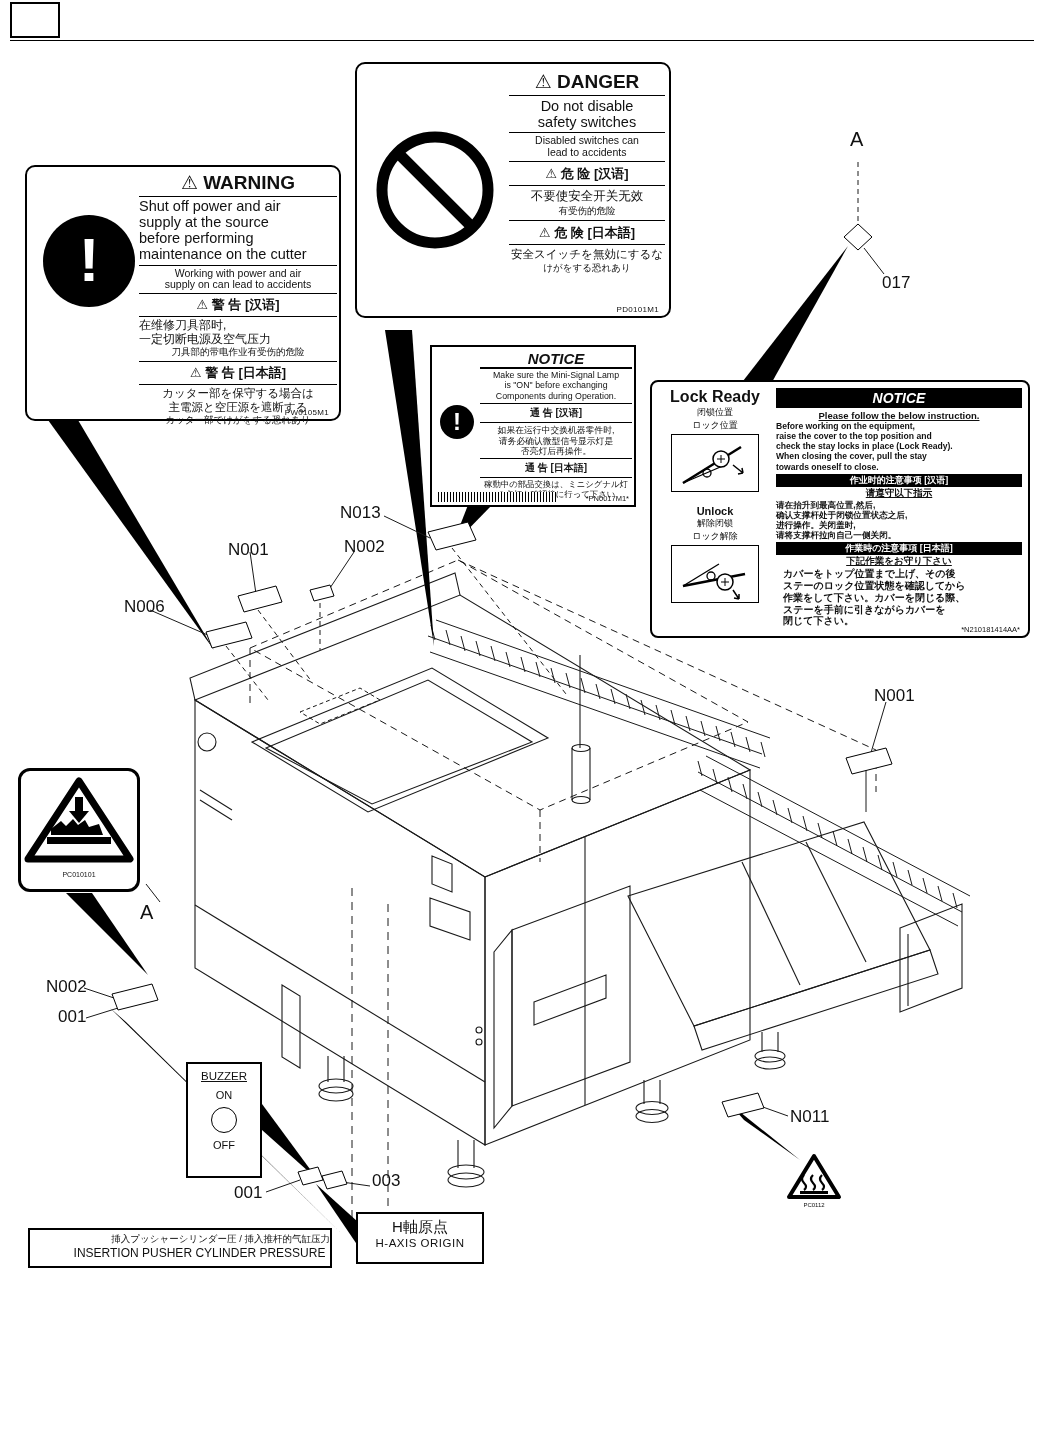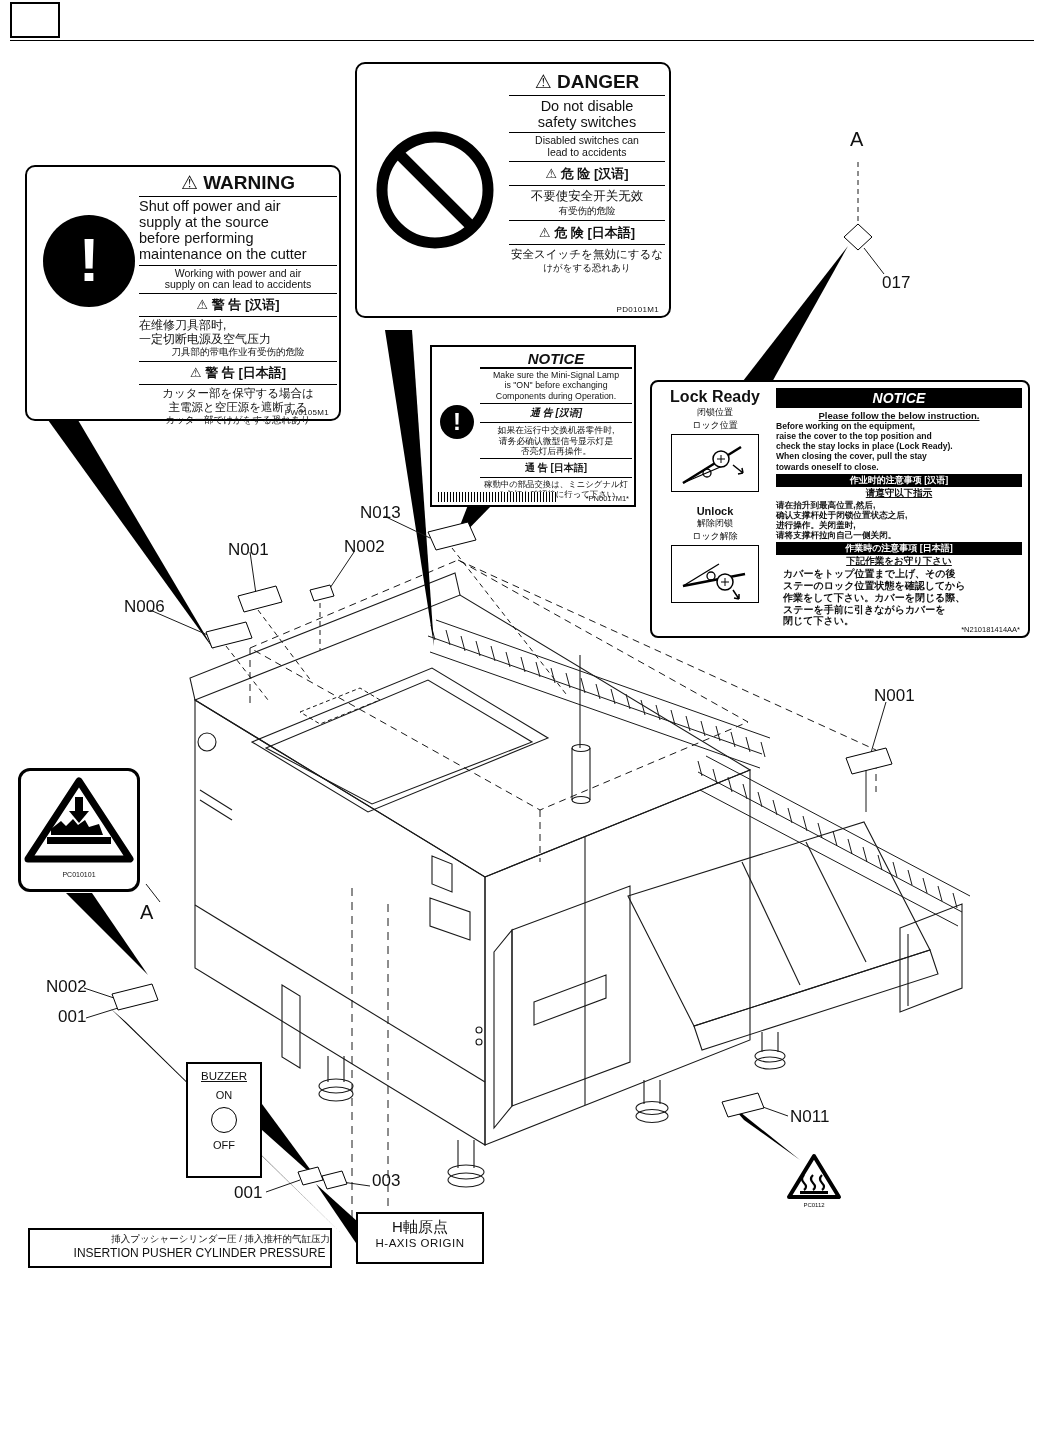--- a/index.html
+++ b/index.html
@@ -197,21 +197,21 @@
 </div>
 
 <div class="abs box" style="left:430px;top:345px;width:206px;height:162px;">
   <div class="abs ctr" style="left:8px;top:58px;width:34px;height:34px;border-radius:50%;background:#000;color:#fff;font-weight:bold;font-size:24px;line-height:33px;">!</div>
   <div class="abs" style="left:48px;top:3px;width:152px;">
     <div class="ctr bold it" style="font-size:15px;border-bottom:2px solid #000;">NOTICE</div>
     <div class="pre ctr" style="font-size:8.8px;line-height:1.18;margin-top:1px;">Make sure the Mini-Signal Lamp
 is "ON" before exchanging
 Components during Operation.</div>
     <div class="hrline"></div>
-    <div class="ctr bold" style="font-size:10px;font-style:italic;">通 告 [汉语]</div>
+    <div class="ctr bold" style="font-size:10px;">通 告 [汉语]</div>
     <div class="hrline"></div>
     <div class="pre ctr" style="font-size:8.8px;line-height:1.18;">如果在运行中交换机器零件时,
 请务必确认微型信号显示灯是
 否亮灯后再操作。</div>
     <div class="hrline"></div>
     <div class="ctr bold" style="font-size:10px;">通 告 [日本語]</div>
     <div class="hrline"></div>
     <div class="pre ctr" style="font-size:8.4px;line-height:1.18;">稼動中の部品交換は、ミニシグナル灯
 の点灯を確認後に行って下さい</div>
   </div>
@@ -305,21 +305,21 @@
 <div class="abs box ctr" style="left:356px;top:1212px;width:128px;height:52px;">
   <div style="font-size:15px;margin-top:4px;">H軸原点</div>
   <div style="font-size:11.5px;letter-spacing:0.5px;">H-AXIS ORIGIN</div>
 </div>
 
 <div class="abs box ctr" style="left:28px;top:1228px;width:304px;height:40px;">
   <div style="font-size:9.5px;margin-top:3px;text-align:right;">挿入プッシャーシリンダー圧 / 挿入推杆的气缸压力</div>
   <div style="font-size:12px;margin-left:39px;">INSERTION PUSHER CYLINDER PRESSURE</div>
 </div>
 
-<div class="co" style="left:360px;top:503px;">N013</div>
+<div class="co" style="left:340px;top:503px;">N013</div>
 <div class="co" style="left:228px;top:540px;">N001</div>
 <div class="co" style="left:344px;top:537px;">N002</div>
 <div class="co" style="left:124px;top:597px;">N006</div>
 <div class="co" style="left:874px;top:686px;">N001</div>
 <div class="co" style="left:46px;top:977px;">N002</div>
 <div class="co" style="left:58px;top:1007px;">001</div>
 <div class="co" style="left:234px;top:1183px;">001</div>
 <div class="co" style="left:372px;top:1171px;">003</div>
 <div class="co" style="left:790px;top:1107px;">N011</div>
 <div class="co" style="left:882px;top:273px;">017</div>

